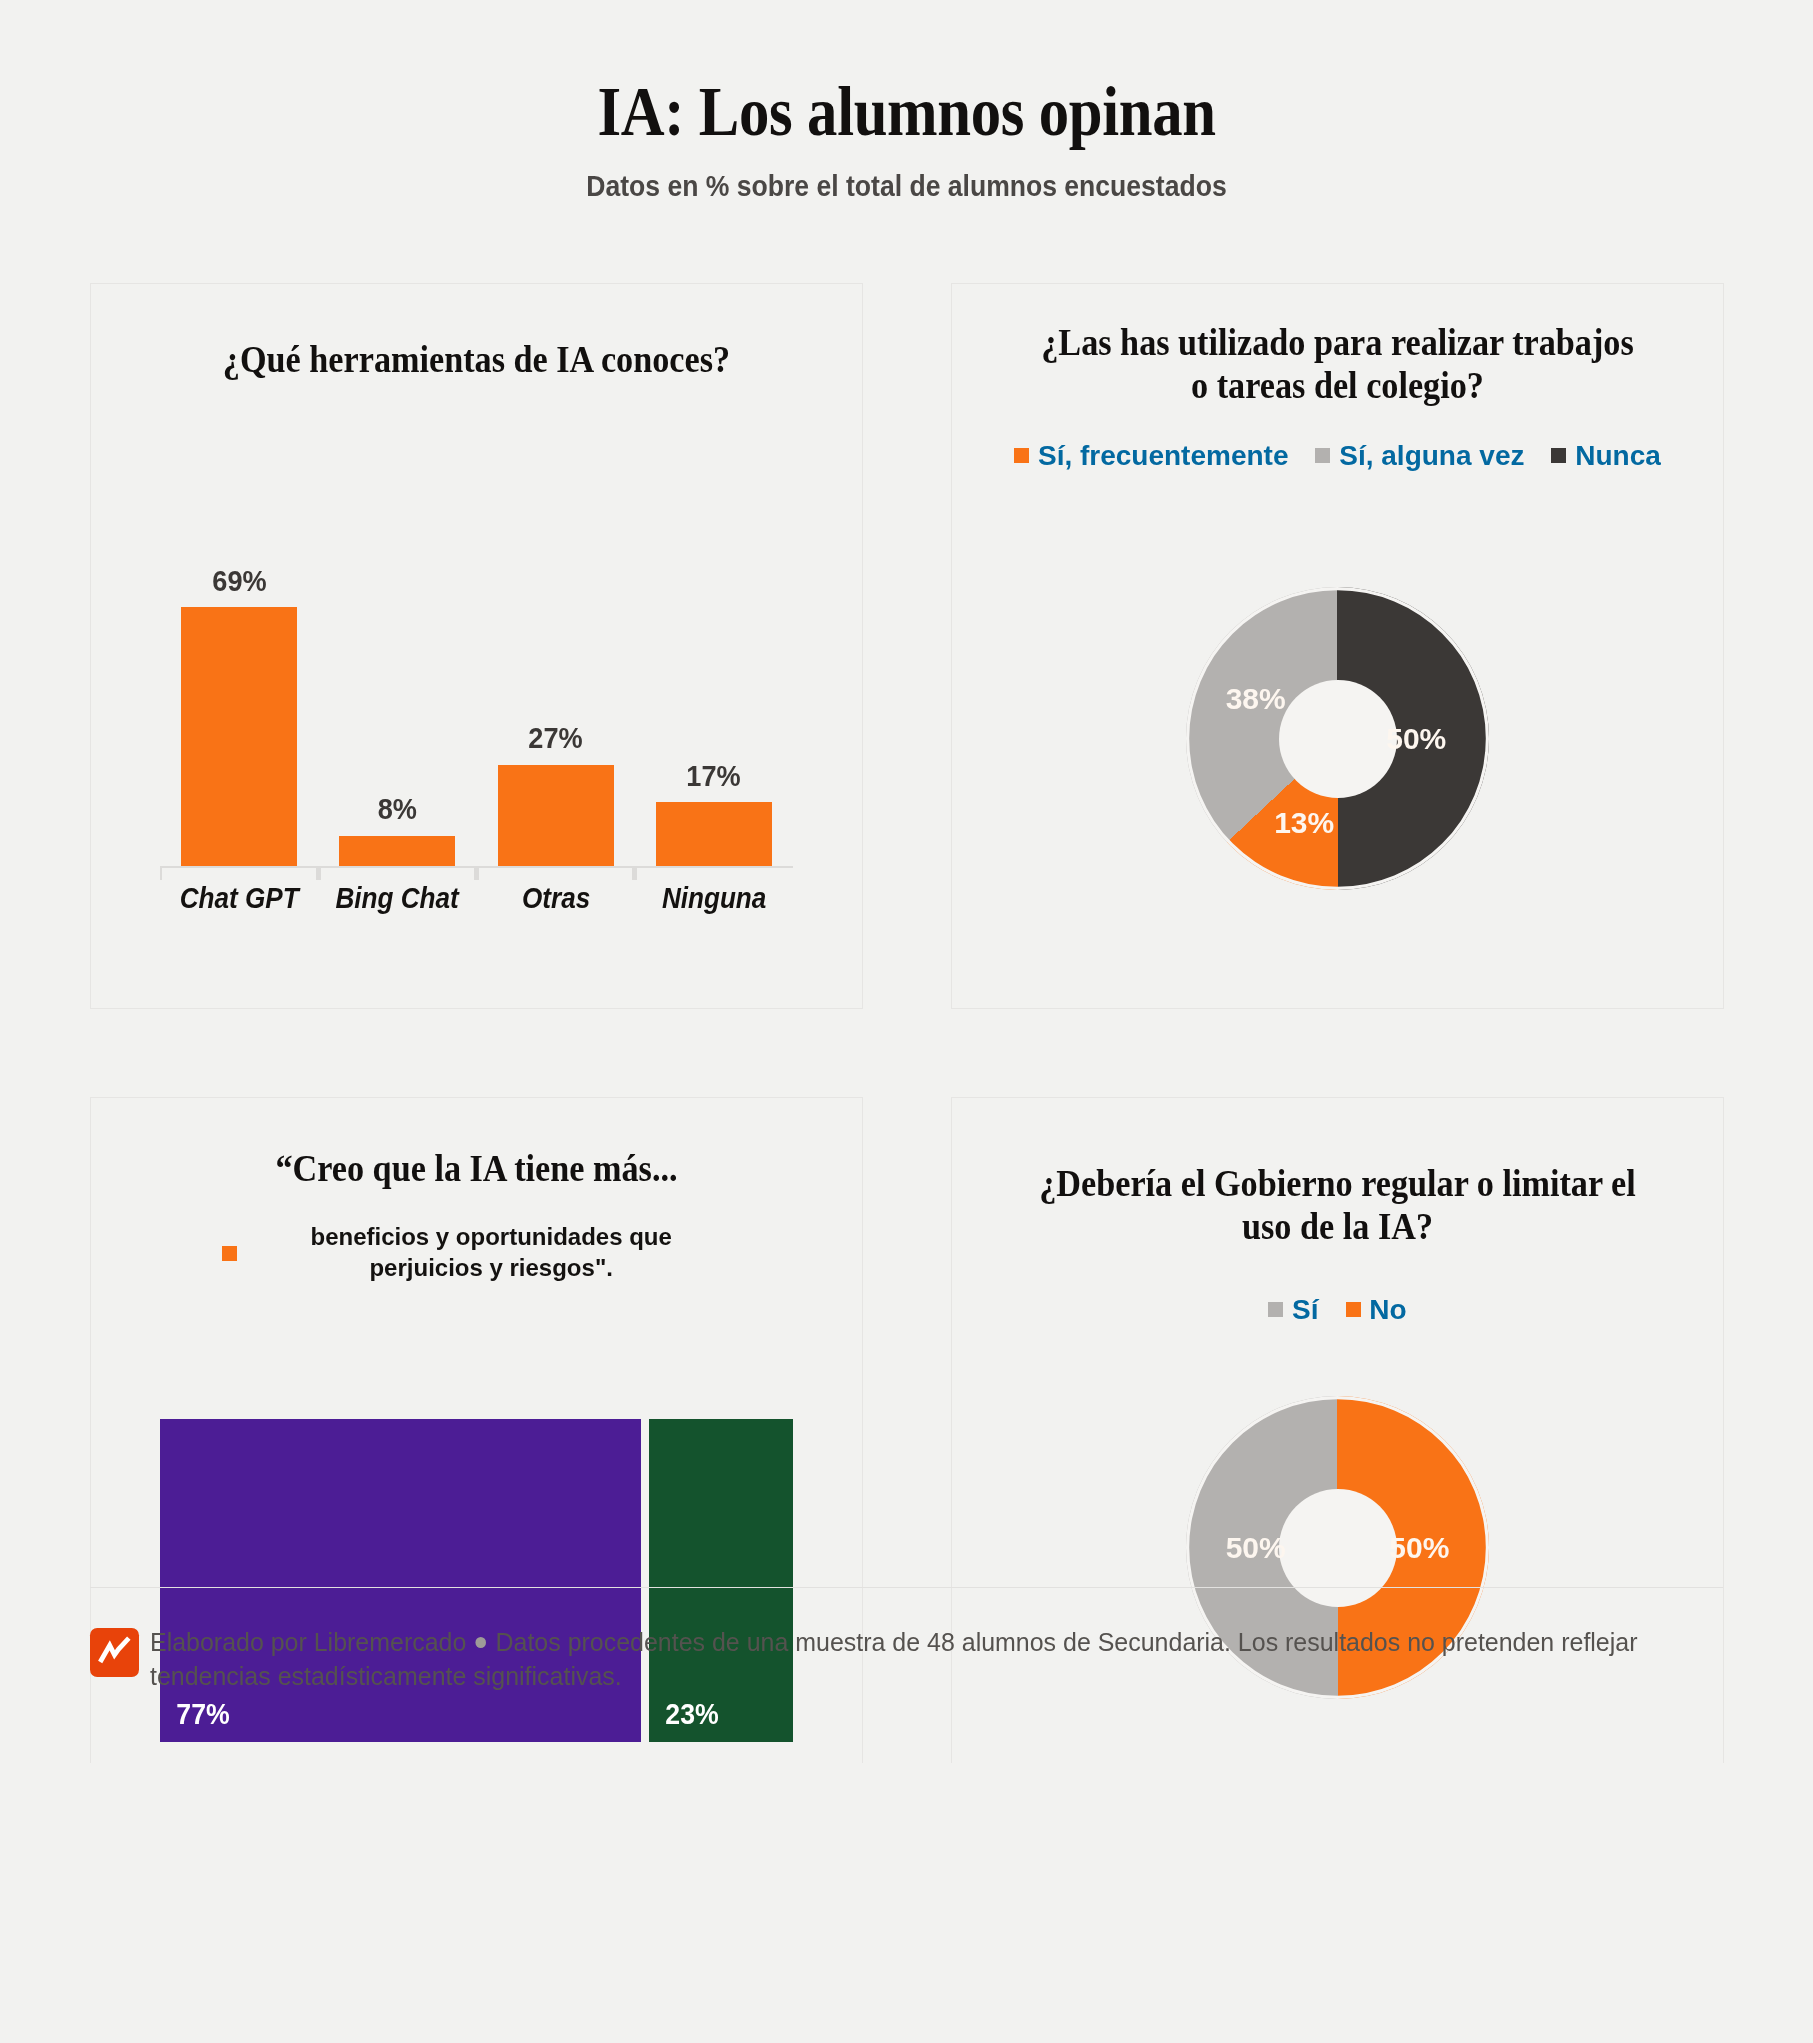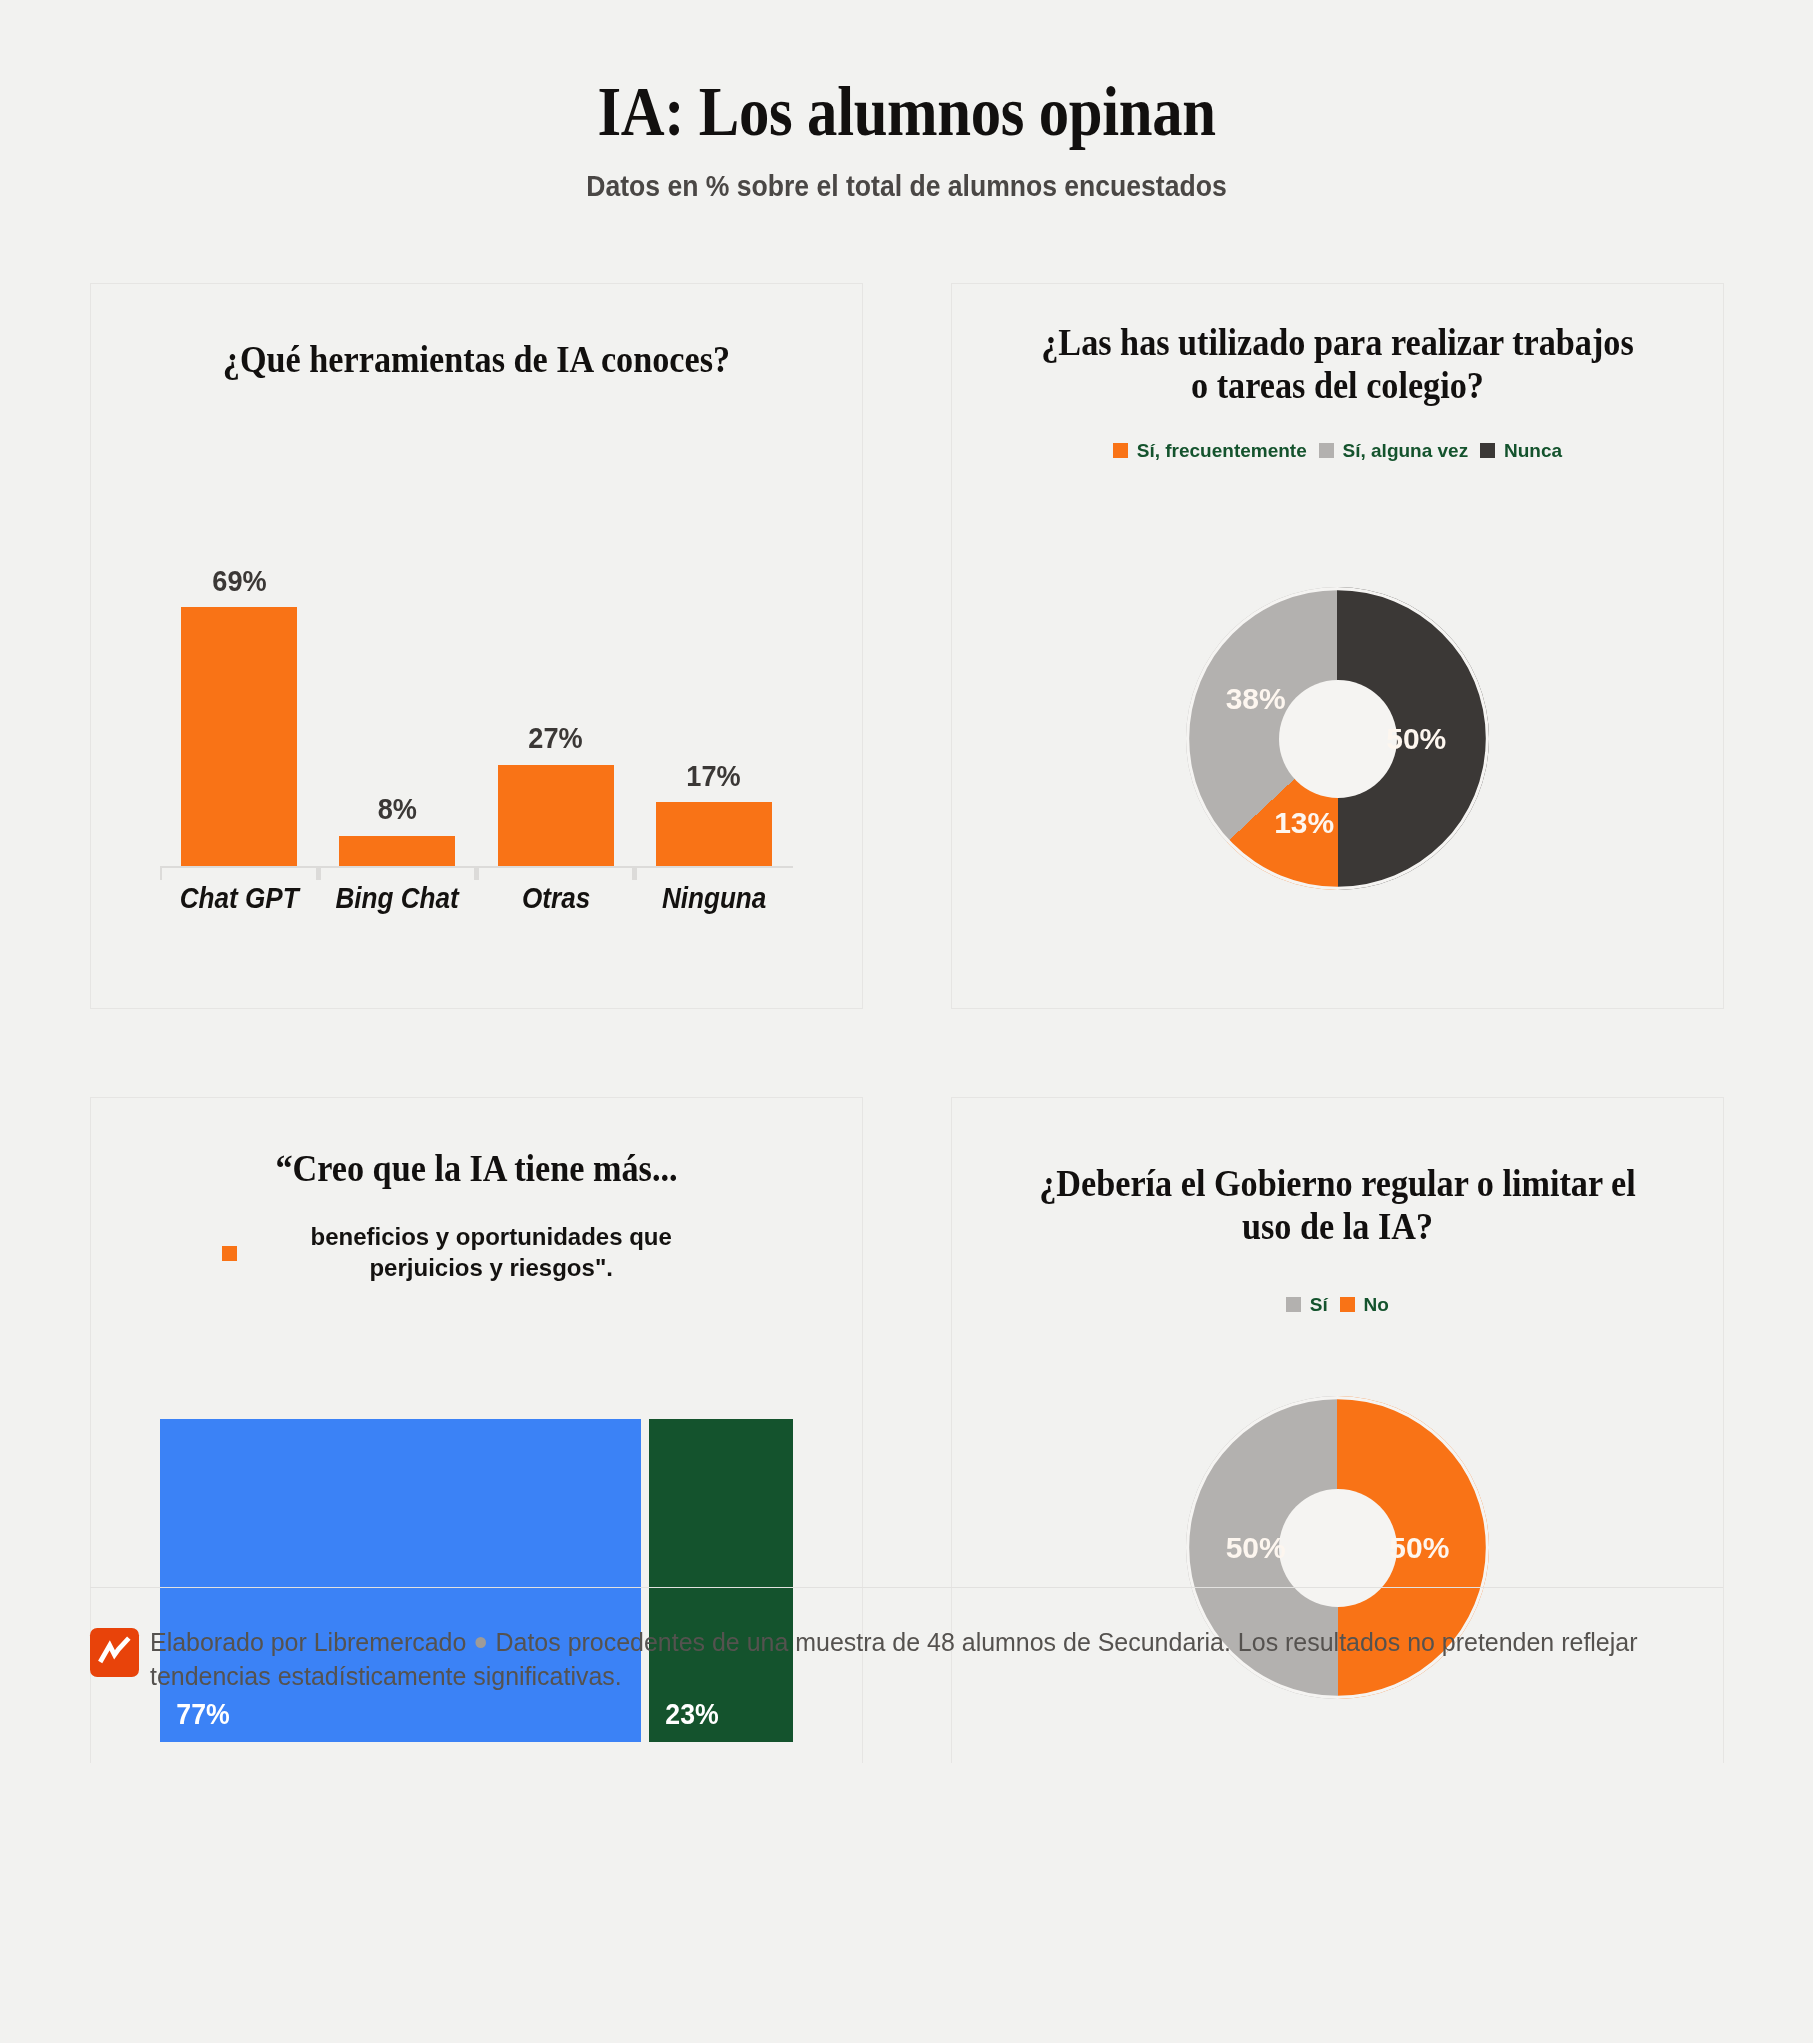--- a/index.html
+++ b/index.html
@@ -57,24 +57,24 @@
     color:#12100f;
     text-align:center;
     padding:0 48px;
     transform:scaleX(0.9);
   }
 
   
   .legend{
     display:flex;justify-content:center;align-items:center;
     flex-wrap:wrap;
-    gap:12px;
-    font-weight:700;
-    font-size:19px;
-    color:#14532d;
+    gap:27px;
+    font-weight:700;
+    font-size:28px;
+    color:#0369a1;
   }
   .legend-item{display:flex;align-items:center;gap:8.8px;white-space:nowrap;}
   .swatch{width:15px;height:15px;display:inline-block;flex:none;}
 
   
   .legend-v{
     display:flex;flex-direction:column;align-items:center;gap:16px;
     font-weight:700;font-size:24px;color:#141210;
   }
   .legend-v .legend-item{align-items:center;gap:14.4px;}
@@ -217,21 +217,21 @@
       <div class="panel-title" style="padding-top:49px;">“Creo que la IA tiene más...</div>
 
       <div class="legend-v" style="margin-top:32px;padding:0 45px;">
         <div class="legend-item">
           <span class="swatch" style="background:#f97316"></span>
           <span class="legend-text">beneficios y oportunidades que perjuicios y riesgos".</span>
         </div>
       </div>
 
       <div class="stack">
-        <div class="stackseg" style="flex:77;background:#3b82f6;">
+        <div class="stackseg" style="flex:77;background:#4c1d95;">
           <span class="slabel">77%</span>
         </div>
         <div class="stackseg" style="flex:23;background:#14532d;">
           <span class="slabel">23%</span>
         </div>
       </div>
     </div>
 
     <div class="panel">
       <div class="panel-title" style="padding-top:64px;">¿Debería el Gobierno regular o limitar el uso de la IA?</div>

